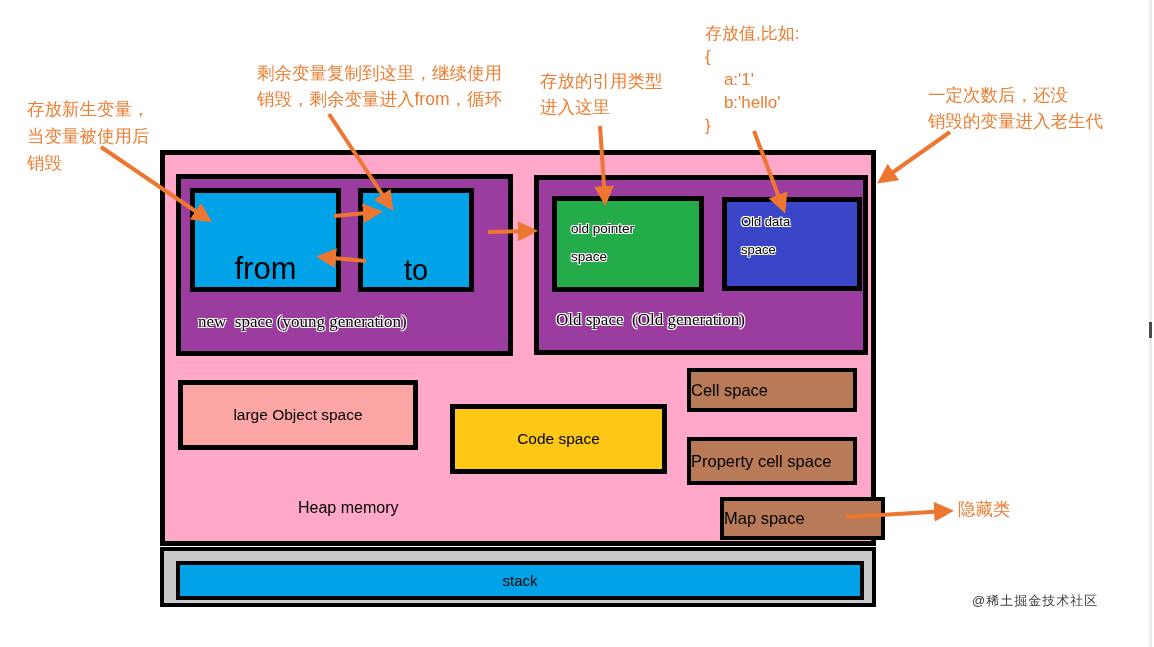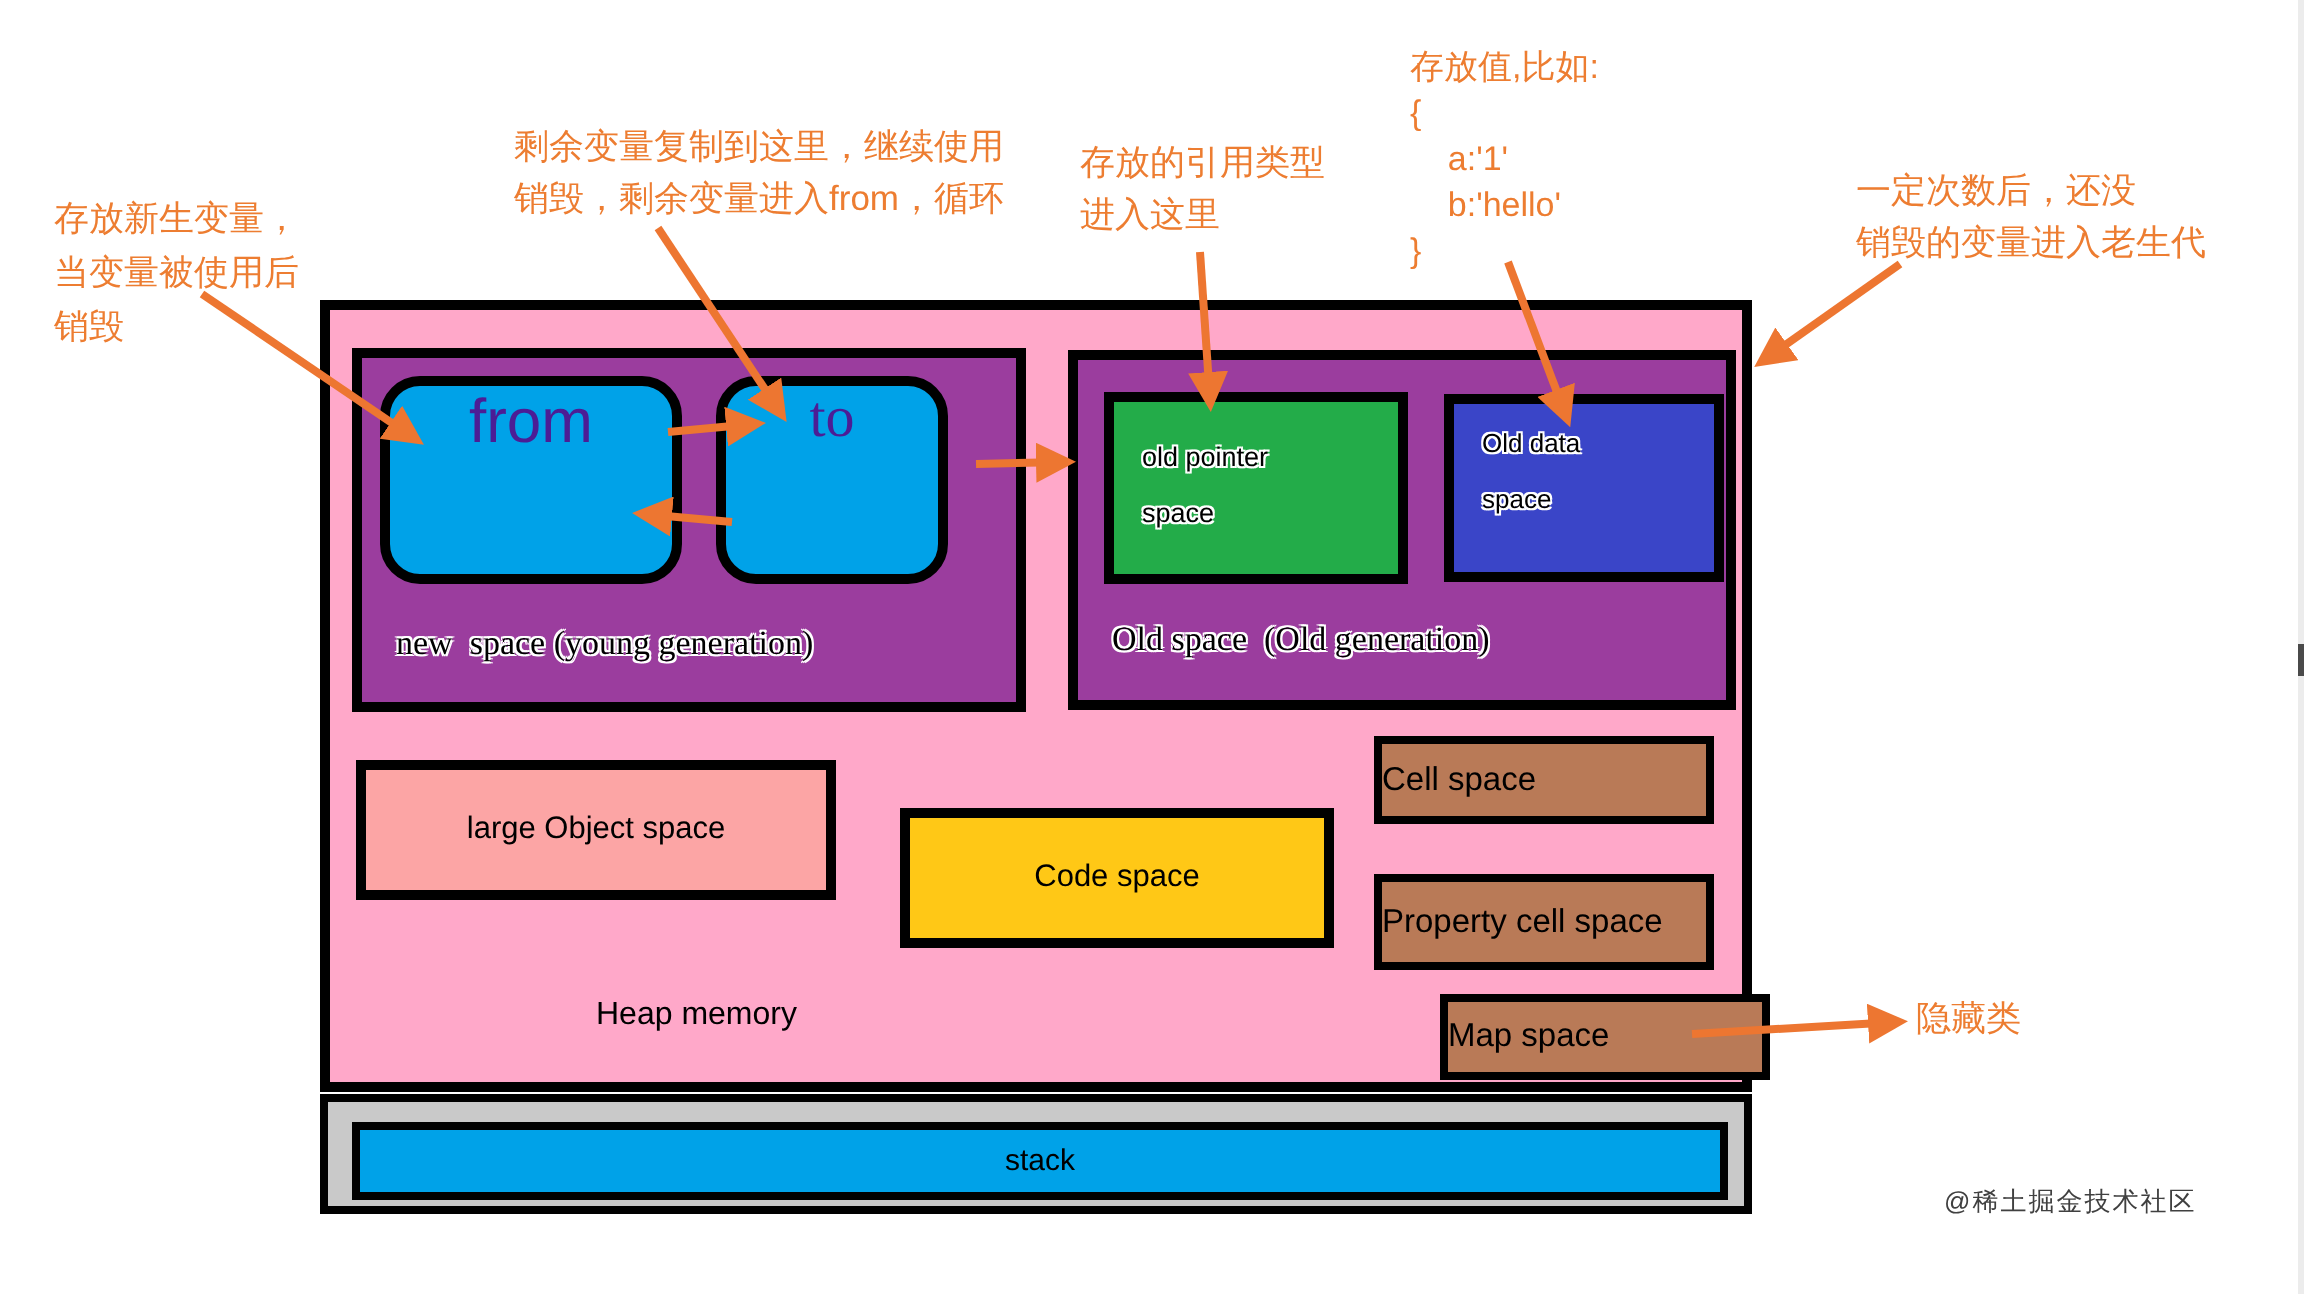--- a/index.html
+++ b/index.html
@@ -9,23 +9,23 @@
   }
   .box{position:absolute;box-sizing:border-box;border:5px solid #000;}
   .halo{
     color:#000;
     text-shadow:1px 1px 0 #fff,-1px -1px 0 #fff,1px -1px 0 #fff,-1px 1px 0 #fff,0 1px 0 #fff,0 -1px 0 #fff;
   }
   
   .heap{left:160px;top:150px;width:716px;height:396px;background:#FFA8C9;}
   .new-space{left:176px;top:174px;width:337px;height:182px;background:#9B3D9E;}
   .old-space{left:534px;top:175px;width:334px;height:180px;background:#9B3D9E;}
-  .semi{background:#00A2E8;display:flex;align-items:flex-start;justify-content:center;font-size:31px;color:#4c1d95;border-radius:20px;}
+  .semi{background:#00A2E8;display:flex;align-items:flex-end;justify-content:center;font-size:31px;color:#000000;}
   .from-box{left:190px;top:188px;width:151px;height:104px;}
-  .to-box{left:358px;top:188px;width:116px;height:104px;font-size:29px;font-family:Liberation Serif, serif;}
+  .to-box{left:358px;top:188px;width:116px;height:104px;font-size:29px;}
   .gen-label{position:absolute;font-size:17px;white-space:pre;font-family:Liberation Serif, serif;}
   .new-label{left:198px;top:312px;width:300px;}
   .old-label{left:556px;top:310px;width:300px;}
   .old-pointer{left:552px;top:196px;width:152px;height:96px;background:#23AC49;font-size:13.5px;line-height:28px;padding:14px 0 0 14px;white-space:pre-wrap;}
   .old-data{left:722px;top:197px;width:140px;height:94px;background:#3A45C8;font-size:13px;line-height:28px;padding:6px 0 0 14px;white-space:pre-wrap;}
   .large-object{left:178px;top:380px;width:240px;height:70px;background:#fca5a5;display:flex;align-items:center;justify-content:center;font-size:15.5px;}
   .code-space{left:450px;top:380px;width:217px;height:70px;background:#FFC816;display:flex;align-items:center;justify-content:center;font-size:15.5px;margin-top:24px;}
   .small-box{border-width:4px;background:#B97A57;display:flex;align-items:center;font-size:16.5px;}
   .cell-space{left:687px;top:368px;width:170px;height:44px;}
   .property-cell{left:687px;top:437px;width:170px;height:48px;}

